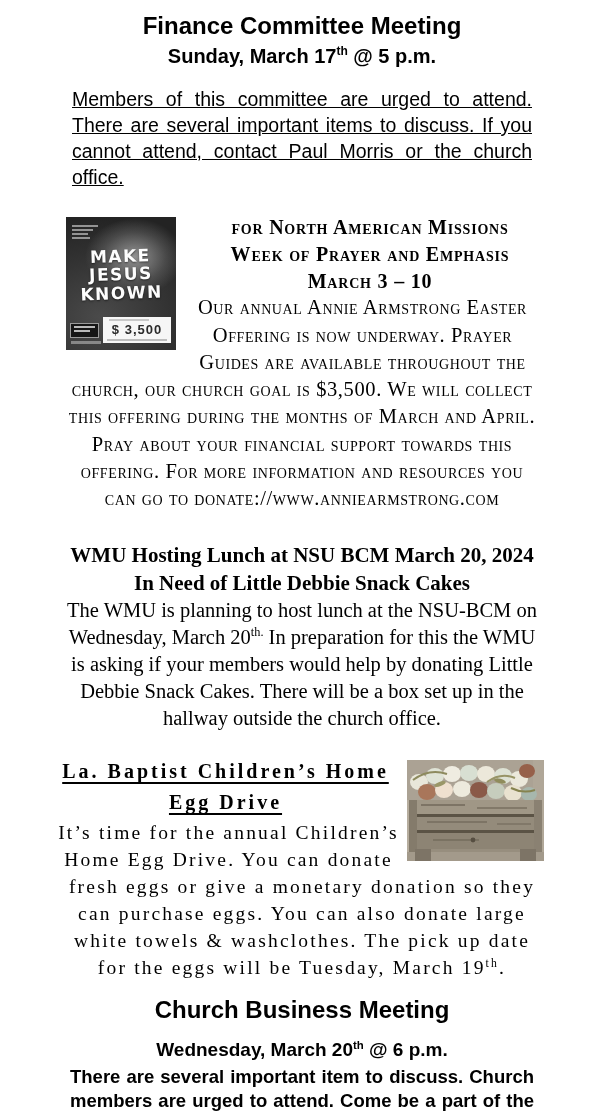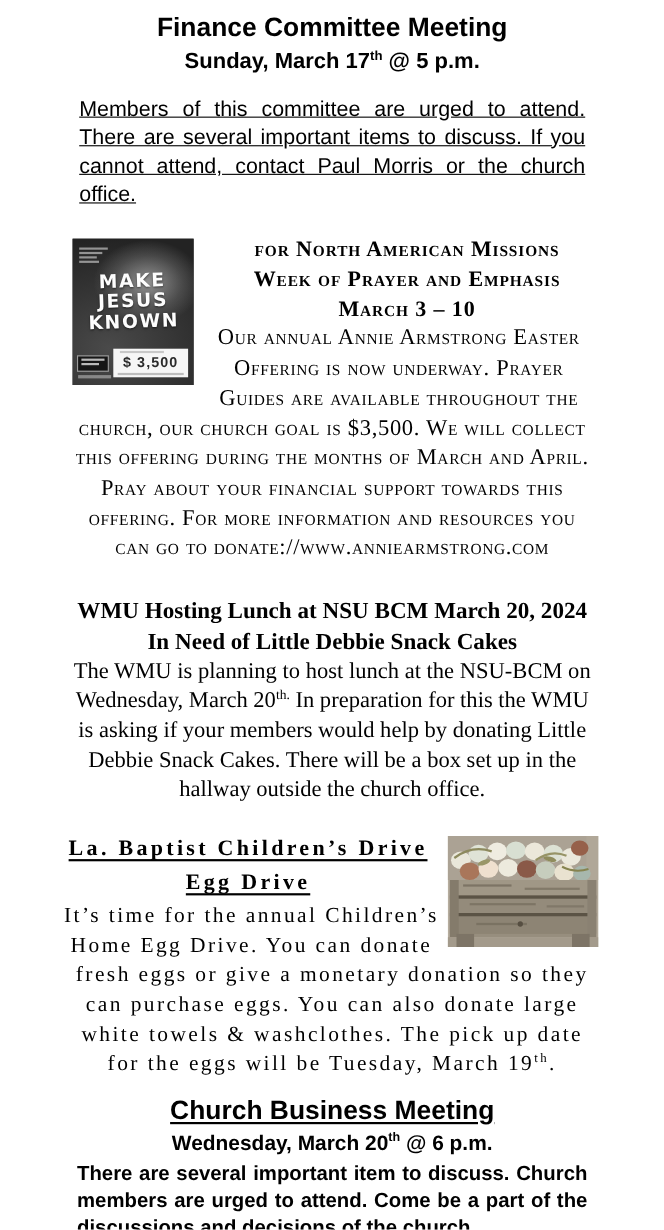--- a/index.html
+++ b/index.html
@@ -58,21 +58,21 @@
 
   
   .s4 { margin-top:24px; }
   .egg-photo { float:right; width:137px; height:101px; margin:4px 8px 6px 8px; }
   .s4-title { margin:0; font:20px/1.55 "Liberation Serif", serif; letter-spacing:3px; text-align:center; font-weight:600; }
   .s4-title .u { text-decoration:underline; text-underline-offset:4px; }
   .s4-body { margin:2px 6px 0; font:19.5px/1.38 "Liberation Serif", serif; letter-spacing:2.2px; text-align:center; }
 
   
   .s5 { margin-top:14px; }
-  .s5-title { margin:4px; font:bold 24px/1.2 "Liberation Sans", sans-serif; text-align:center; text-decoration:underline; text-underline-offset:3px; }
+  .s5-title { margin:14px; font:bold 24px/1.2 "Liberation Sans", sans-serif; text-align:center; text-underline-offset:3px; }
   .s5-date  { margin:3px 0 2px; font:bold 19px/1.25 "Liberation Sans", sans-serif; text-align:center; }
   .s5-body  { margin:3px 18px 0; font:bold 18.5px/1.32 "Liberation Sans", sans-serif; text-align:justify; }
 </style>
 </head>
 <body>
 
 <div class="page">
 
   <section>
     <h1 class="s1-title">Finance Committee Meeting</h1>
@@ -161,21 +161,21 @@
       <rect x="26" y="79" width="46" height="2" fill="#6e6557" opacity="0.6"></rect>
       <circle cx="66" cy="80" r="2.4" fill="#564e41"></circle>
       <rect x="2" y="40" width="8" height="52" fill="#847b6b"></rect>
       <rect x="127" y="40" width="8" height="52" fill="#8a8172"></rect>
 
       <rect x="0" y="92" width="137" height="9" fill="#a39a8b"></rect>
       <rect x="8" y="89" width="16" height="12" fill="#7d7466"></rect>
       <rect x="113" y="89" width="16" height="12" fill="#7d7466"></rect>
     </svg>
     <h3 class="s4-title">
-      <span class="u">La. Baptist Children’s Drive</span><br>
+      <span class="u">La. Baptist Children’s Home</span><br>
       <span class="u">Egg Drive</span>
     </h3>
     <p class="s4-body"><span>It’s time for the annual Children’s Home Egg Drive.  You can donate fresh eggs or give a monetary donation so they can purchase eggs. You can also donate large white towels &amp; washclothes.  The pick up date for the eggs will be Tuesday, March 19</span><sup>th</sup><span>.</span></p>
     <div class="clear"></div>
   </section>
 
   <section class="s5">
     <h1 class="s5-title">Church Business Meeting</h1>
     <h2 class="s5-date"><span>Wednesday, March 20</span><sup>th</sup><span> @ 6 p.m.</span></h2>
     <p class="s5-body">There are several important item to discuss. Church members are urged to attend.  Come be a part of the discussions and decisions of the church.</p>

